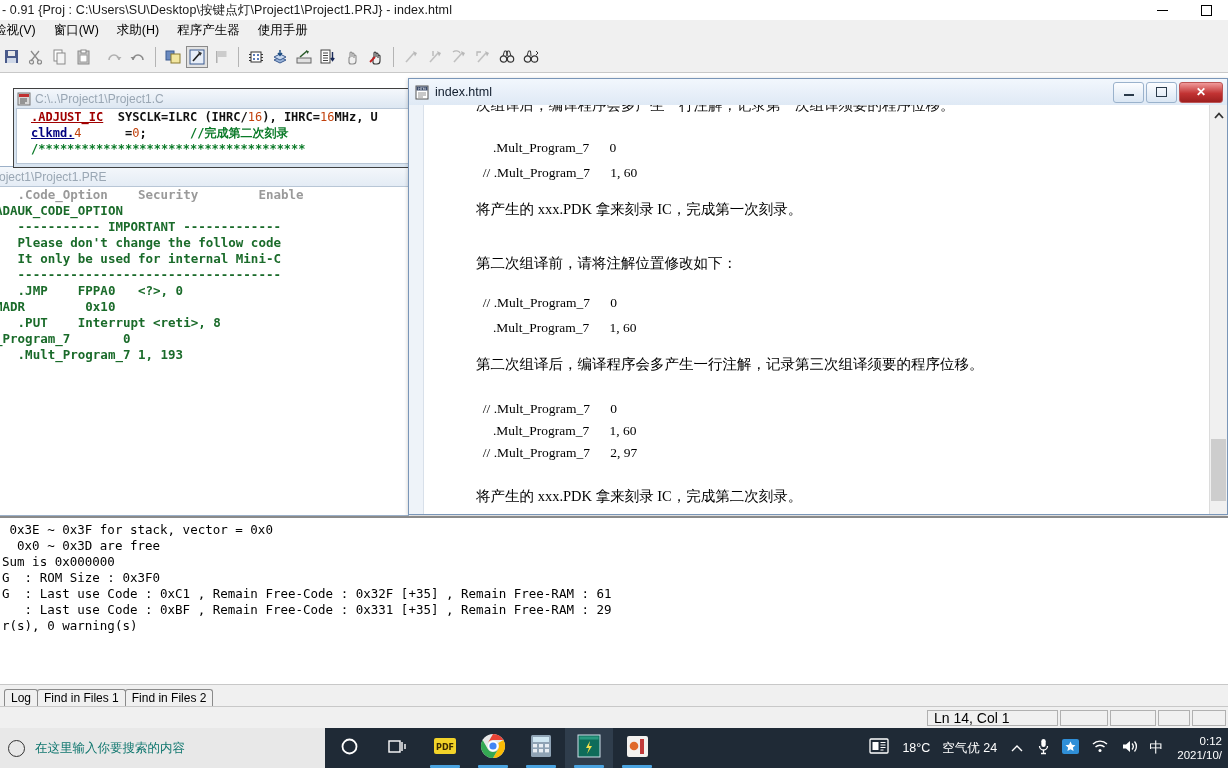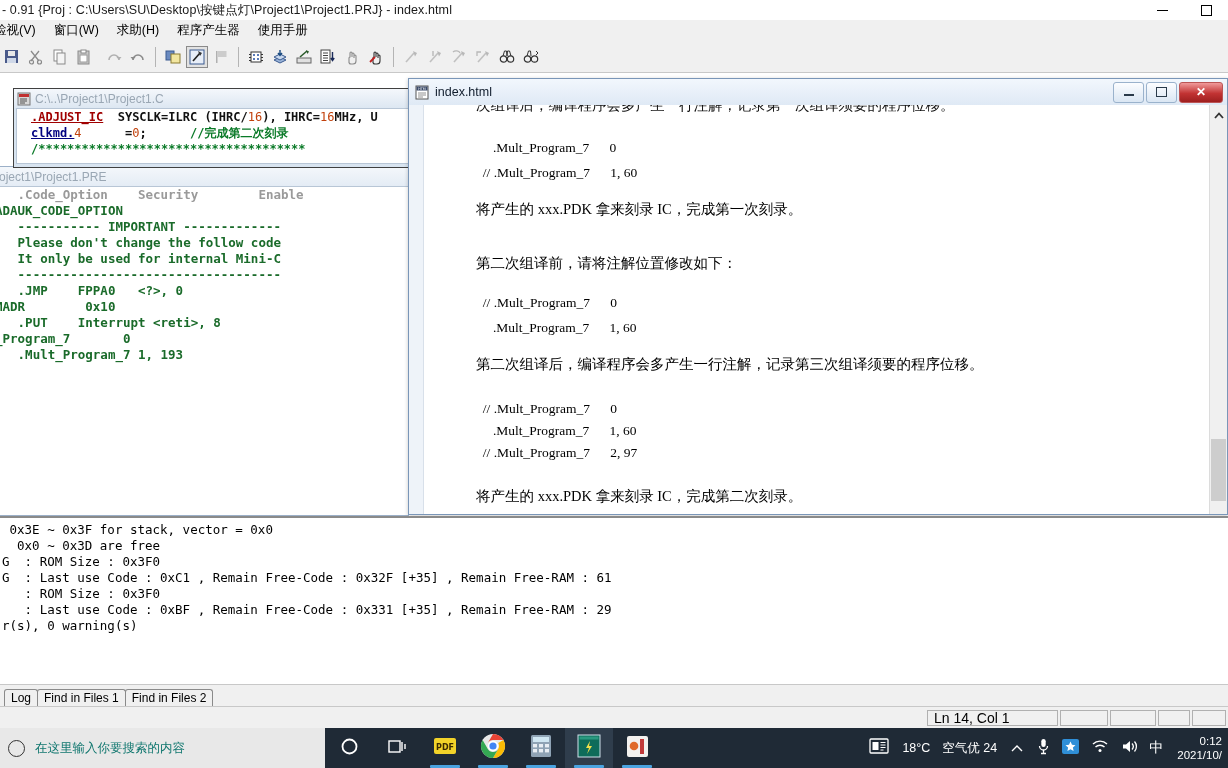--- a/index.html
+++ b/index.html
@@ -572,23 +572,23 @@
         </div>
         <div class="sb-thumb" style="top:334px; height:62px;"></div>
       </div>
     </div>
   </div>
 
   <div class="logpane">
     <div style="padding:4px 0 0 2px;">
       <div class="logline"> 0x3E ~ 0x3F for stack, vector = 0x0</div>
       <div class="logline">  0x0 ~ 0x3D are free</div>
+      <div class="logline">Sum is 0x000000</div>
       <div class="logline">G  : ROM Size : 0x3F0</div>
       <div class="logline">G  : Last use Code : 0xC1 , Remain Free-Code : 0x32F [+35] , Remain Free-RAM : 61</div>
-      <div class="logline">   : ROM Size : 0x3F0</div>
       <div class="logline">   : Last use Code : 0xBF , Remain Free-Code : 0x331 [+35] , Remain Free-RAM : 29</div>
       <div class="logline"></div>
       <div class="logline">r(s), 0 warning(s)</div>
     </div>
   </div>
 
   <div class="log-tabs">
     <div class="ltab">Log</div>
     <div class="ltab">Find in Files 1</div>
     <div class="ltab">Find in Files 2</div>

